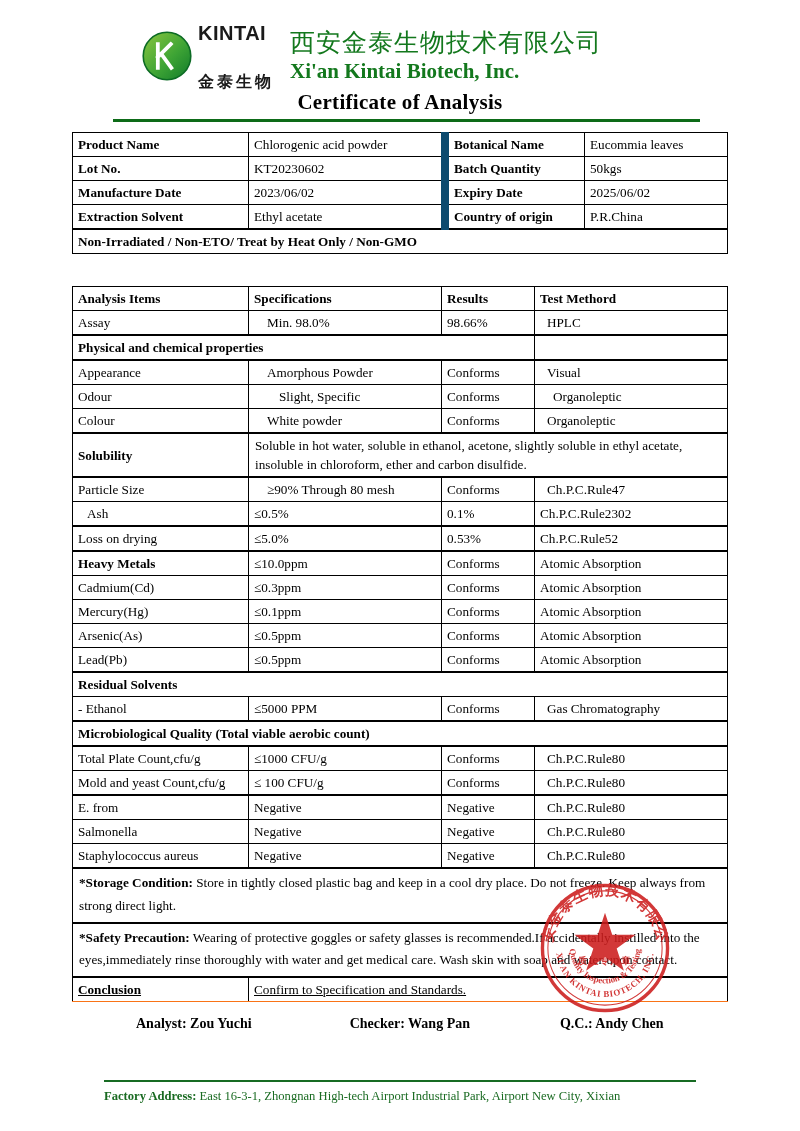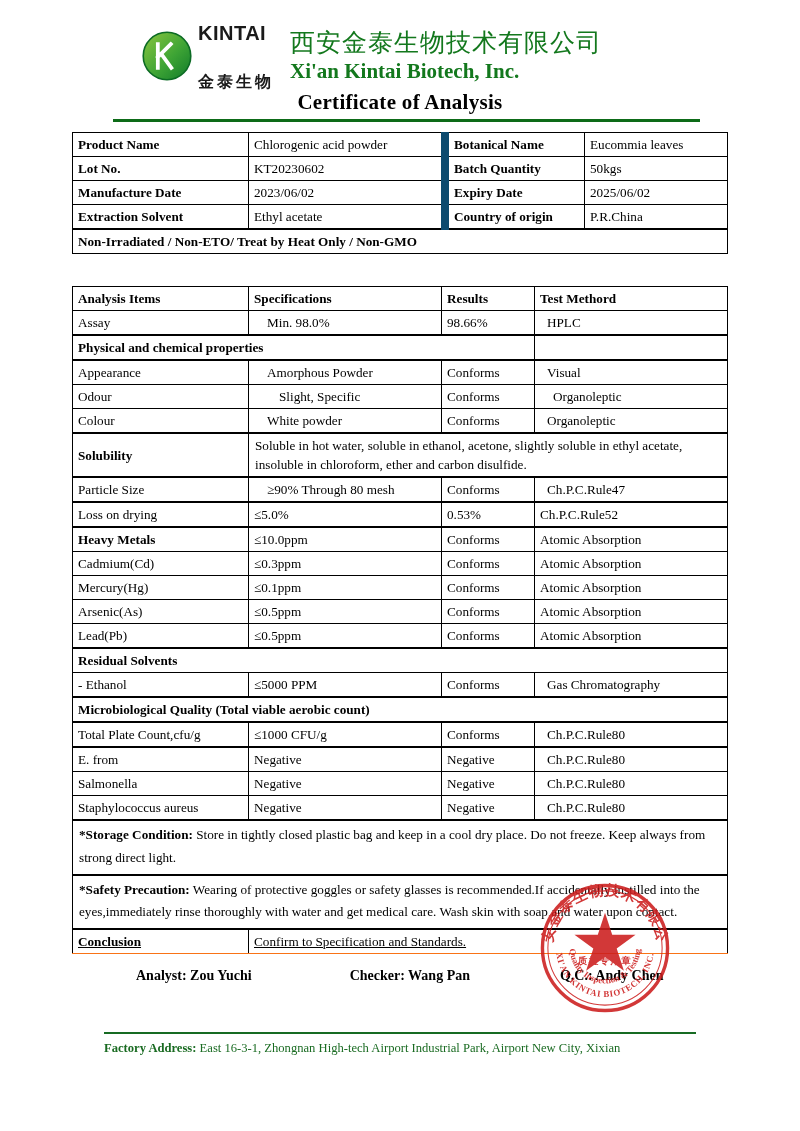--- a/index.html
+++ b/index.html
@@ -306,20 +306,26 @@
         <td class="thick-top" colspan="3" style="line-height:1.45;padding:2px 6px">Soluble in hot water, soluble in ethanol, acetone, slightly soluble in ethyl acetate, insoluble in chloroform, ether and carbon disulfide.</td>
       </tr>
 
       <tr>
         <td class="thick-top">Particle Size</td>
         <td class="thick-top center-ish">≥90% Through 80 mesh</td>
         <td class="thick-top">Conforms</td>
         <td class="thick-top pad-more">Ch.P.C.Rule47</td>
       </tr>
       <tr>
+        <td class="indent">Ash</td>
+        <td>≤0.5%</td>
+        <td>0.1%</td>
+        <td>Ch.P.C.Rule2302</td>
+      </tr>
+      <tr>
         <td class="thick-top">Loss on drying</td>
         <td class="thick-top">≤5.0%</td>
         <td class="thick-top">0.53%</td>
         <td class="thick-top">Ch.P.C.Rule52</td>
       </tr>
 
       <tr>
         <td class="b thick-top">Heavy Metals</td>
         <td class="thick-top">≤10.0ppm</td>
         <td class="thick-top">Conforms</td>
@@ -361,20 +367,26 @@
       </tr>
 
       <tr>
         <td class="sec-head thick-top" colspan="4">Microbiological Quality (Total viable aerobic count)</td>
       </tr>
       <tr>
         <td class="thick-top">Total Plate Count,cfu/g</td>
         <td class="thick-top">≤1000 CFU/g</td>
         <td class="thick-top">Conforms</td>
         <td class="thick-top pad-more">Ch.P.C.Rule80</td>
+      </tr>
+      <tr>
+        <td>Mold and yeast Count,cfu/g</td>
+        <td>≤  100 CFU/g</td>
+        <td>Conforms</td>
+        <td class="pad-more">Ch.P.C.Rule80</td>
       </tr>
       <tr>
         <td class="thick-top">E. from</td>
         <td class="thick-top">Negative</td>
         <td class="thick-top">Negative</td>
         <td class="thick-top pad-more">Ch.P.C.Rule80</td>
       </tr>
       <tr>
         <td>Salmonella</td>
         <td>Negative</td>

